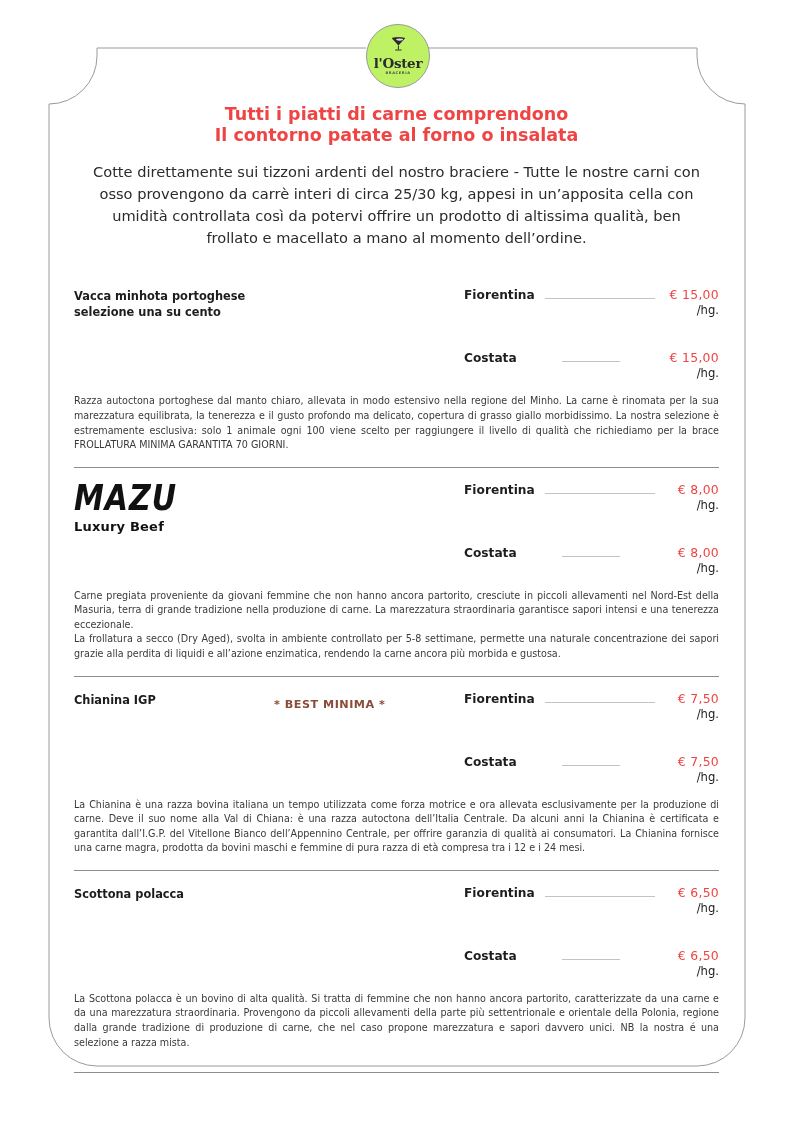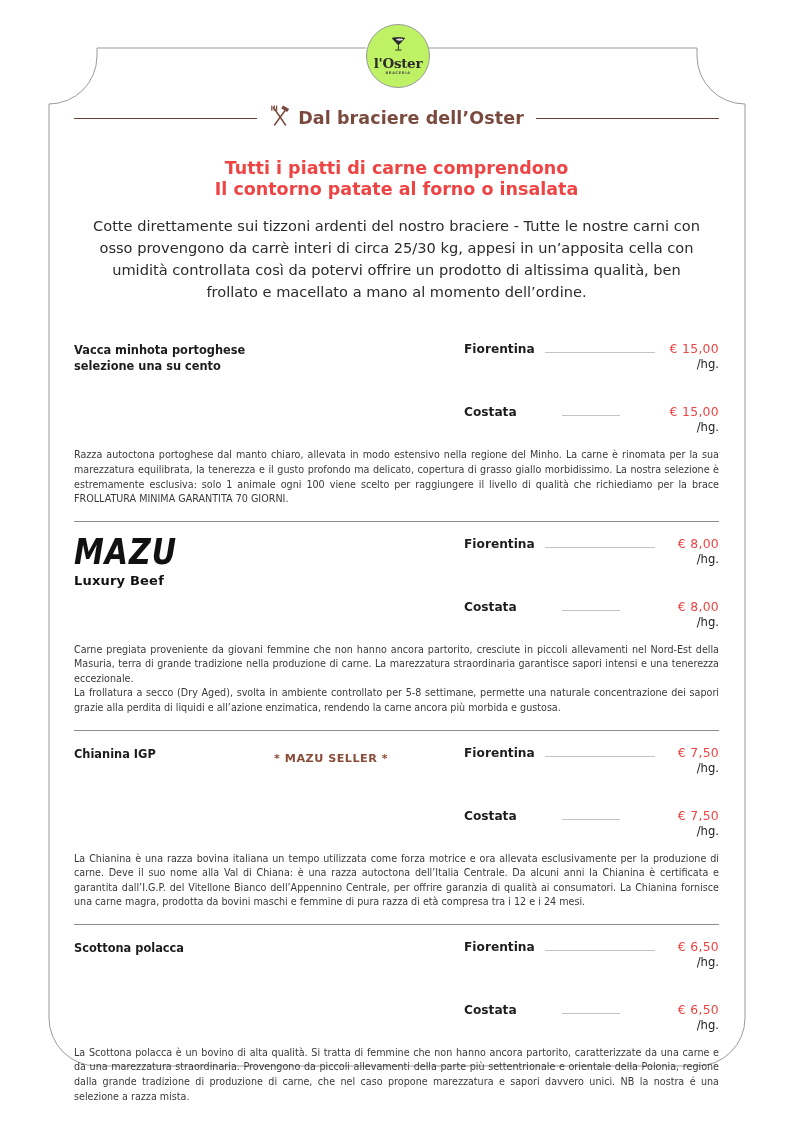--- a/index.html
+++ b/index.html
@@ -261,41 +261,20 @@
       <path d="M5.3 13 L11.5 13" stroke="#2b2b2b" stroke-width="1" fill="none"></path>
       <ellipse cx="9.6" cy="2.6" rx="3.4" ry="1.1" fill="#ffffff" opacity="0.85"></ellipse>
     </svg>
   </span>
   <span class="logo-word">l'Oster</span>
   <span class="logo-sub">BRACERIA</span>
 </div>
 
 <div class="sheet">
 
-  <div class="section-head">
-    <div class="rule left"></div>
-    <div class="section-head-inner">
-      <span>
-        <svg width="22" height="24" viewBox="0 0 22 24" aria-hidden="true">
-          <g stroke="#7b4a3f" stroke-width="1.5" fill="none" stroke-linecap="round">
-            <line x1="4.5" y1="3.5" x2="16.5" y2="21"></line>
-            <line x1="17.5" y1="4.5" x2="5.5" y2="21"></line>
-          </g>
-          <g fill="#7b4a3f">
-            <rect x="2.2" y="1.6" width="1.25" height="5.2" rx="0.5"></rect>
-            <rect x="4.6" y="1.2" width="1.25" height="5.6" rx="0.5"></rect>
-            <rect x="7.0" y="1.6" width="1.25" height="5.2" rx="0.5"></rect>
-            <path d="M14.0 1.4 L20.2 5.0 L18.1 8.0 L12.2 4.2 Z"></path>
-          </g>
-        </svg>
-      </span>
-      <span class="section-title">Dal braciere dell’Oster</span>
-    </div>
-    <div class="rule right"></div>
-  </div>
 
   <div class="intro-head">
     <div>Tutti i piatti di carne comprendono</div>
     <div>Il contorno patate al forno o insalata</div>
   </div>
   <p class="intro-body">Cotte direttamente sui tizzoni ardenti del nostro braciere - Tutte le nostre carni con osso provengono da carrè interi di circa 25/30 kg, appesi in un’apposita cella con umidità controllata così da potervi offrire un prodotto di altissima qualità, ben frollato e macellato a mano al momento dell’ordine.</p>
 
   <div class="items">
 
     <div class="item">
@@ -366,21 +345,21 @@
       </div>
       <div class="divider"></div>
     </div>
 
     <div class="item">
       <div class="item-row">
         <div class="item-left">
           <div class="item-name">Chianina IGP</div>
         </div>
         <div class="item-mid">
-          <span class="badge-best">* MAZU SELLER *</span>
+          <span class="badge-best">* BEST MINIMA *</span>
         </div>
         <div class="item-prices">
           <div class="price-line">
             <span class="cut-name">Fiorentina</span>
             <span class="leader"></span>
             <span class="price-block">
               <span class="price-main"><span>€</span>&nbsp;<span>7,50</span></span>
               <span class="price-unit">/hg.</span>
             </span>
           </div>

